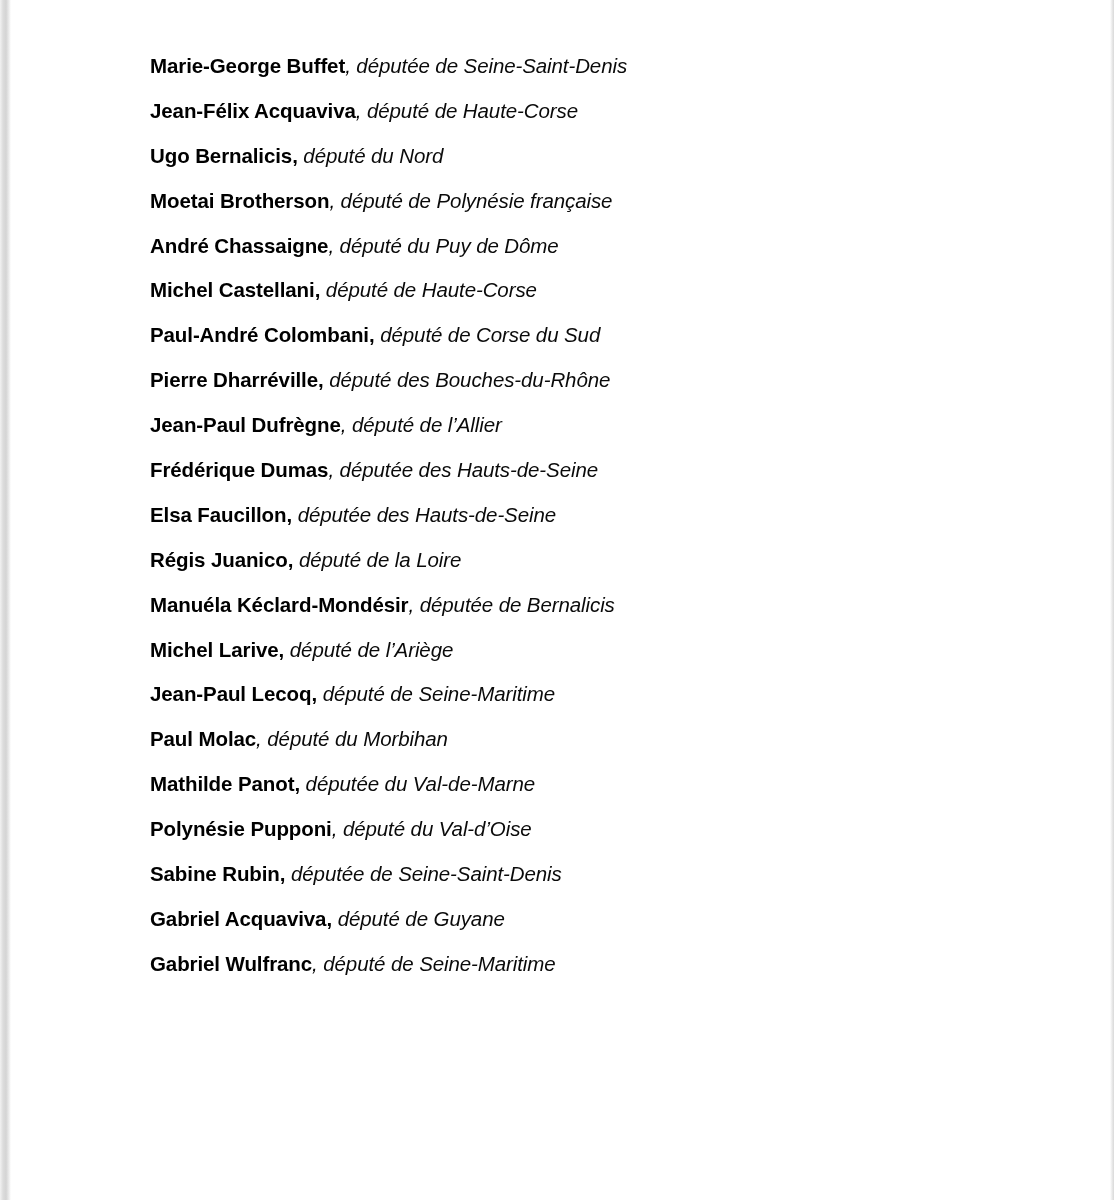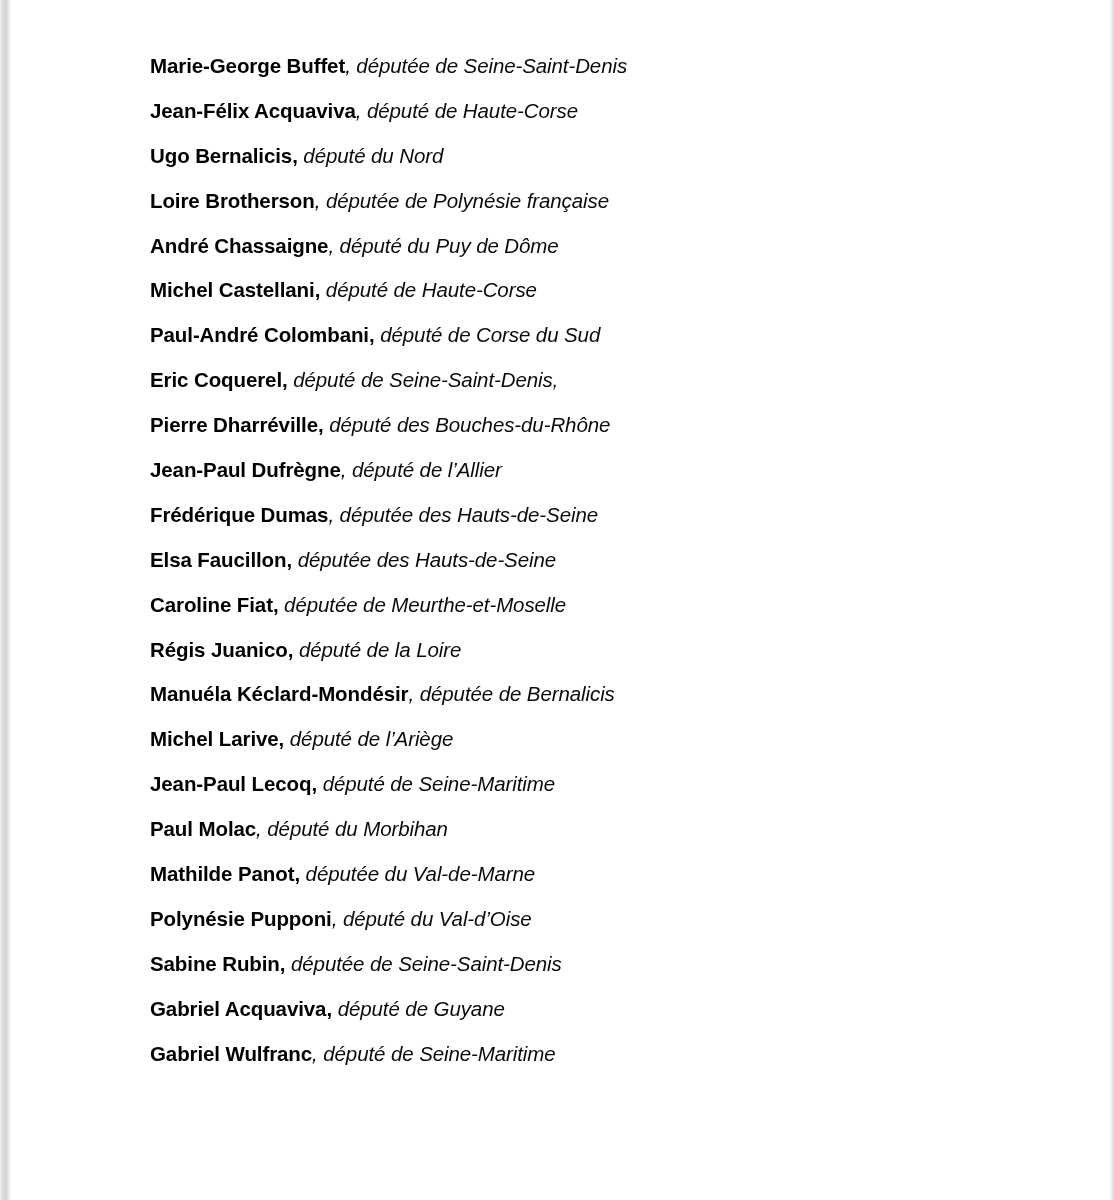--- a/index.html
+++ b/index.html
@@ -92,30 +92,28 @@
 <body>
 
 <div class="page">
   <div class="edge-shadow-left"></div>
   <div class="edge-shadow-right"></div>
 
   <div class="content" id="signatory-list">
       <div class="entry"><span class="person-name">Marie-George Buffet</span><span class="sep-italic">,</span><span class="person-role"> députée de Seine-Saint-Denis</span></div>
       <div class="entry"><span class="person-name">Jean-Félix Acquaviva</span><span class="sep-italic">,</span><span class="person-role"> député de Haute-Corse</span></div>
       <div class="entry"><span class="person-name">Ugo Bernalicis</span><span class="sep-bold">,</span><span class="person-role"> député du Nord</span></div>
-      <div class="entry"><span class="person-name">Loire Brotherson</span><span class="sep-italic">,</span><span class="person-role"> députée de Polynésie française</span></div>
+      <div class="entry"><span class="person-name">Moetai Brotherson</span><span class="sep-italic">,</span><span class="person-role"> député de Polynésie française</span></div>
       <div class="entry"><span class="person-name">André Chassaigne</span><span class="sep-italic">,</span><span class="person-role"> député du Puy de Dôme</span></div>
       <div class="entry"><span class="person-name">Michel Castellani</span><span class="sep-bold">,</span><span class="person-role"> député de Haute-Corse</span></div>
       <div class="entry"><span class="person-name">Paul-André Colombani</span><span class="sep-bold">,</span><span class="person-role"> député de Corse du Sud</span></div>
-      <div class="entry"><span class="person-name">Eric Coquerel</span><span class="sep-bold">,</span><span class="person-role"> député de Seine-Saint-Denis,</span></div>
       <div class="entry"><span class="person-name">Pierre Dharréville</span><span class="sep-bold">,</span><span class="person-role"> député des Bouches-du-Rhône</span></div>
       <div class="entry"><span class="person-name">Jean-Paul Dufrègne</span><span class="sep-italic">,</span><span class="person-role"> député de l’Allier</span></div>
       <div class="entry"><span class="person-name">Frédérique Dumas</span><span class="sep-italic">,</span><span class="person-role"> députée des Hauts-de-Seine</span></div>
       <div class="entry"><span class="person-name">Elsa Faucillon</span><span class="sep-bold">,</span><span class="person-role"> députée des Hauts-de-Seine</span></div>
-      <div class="entry"><span class="person-name">Caroline Fiat</span><span class="sep-bold">,</span><span class="person-role"> députée de Meurthe-et-Moselle</span></div>
       <div class="entry"><span class="person-name">Régis Juanico</span><span class="sep-bold">,</span><span class="person-role"> député de la Loire</span></div>
       <div class="entry"><span class="person-name">Manuéla Kéclard-Mondésir</span><span class="sep-italic">,</span><span class="person-role"> députée de Bernalicis</span></div>
       <div class="entry"><span class="person-name">Michel Larive</span><span class="sep-bold">,</span><span class="person-role"> député de l’Ariège</span></div>
       <div class="entry"><span class="person-name">Jean-Paul Lecoq</span><span class="sep-bold">,</span><span class="person-role"> député de Seine-Maritime</span></div>
       <div class="entry"><span class="person-name">Paul Molac</span><span class="sep-italic">,</span><span class="person-role"> député du Morbihan</span></div>
       <div class="entry"><span class="person-name">Mathilde Panot</span><span class="sep-bold">,</span><span class="person-role"> députée du Val-de-Marne</span></div>
       <div class="entry"><span class="person-name">Polynésie Pupponi</span><span class="sep-italic">,</span><span class="person-role"> député du Val-d’Oise</span></div>
       <div class="entry"><span class="person-name">Sabine Rubin</span><span class="sep-bold">,</span><span class="person-role"> députée de Seine-Saint-Denis</span></div>
       <div class="entry"><span class="person-name">Gabriel Acquaviva</span><span class="sep-bold">,</span><span class="person-role"> député de Guyane</span></div>
       <div class="entry"><span class="person-name">Gabriel Wulfranc</span><span class="sep-italic">,</span><span class="person-role"> député de Seine-Maritime</span></div>

